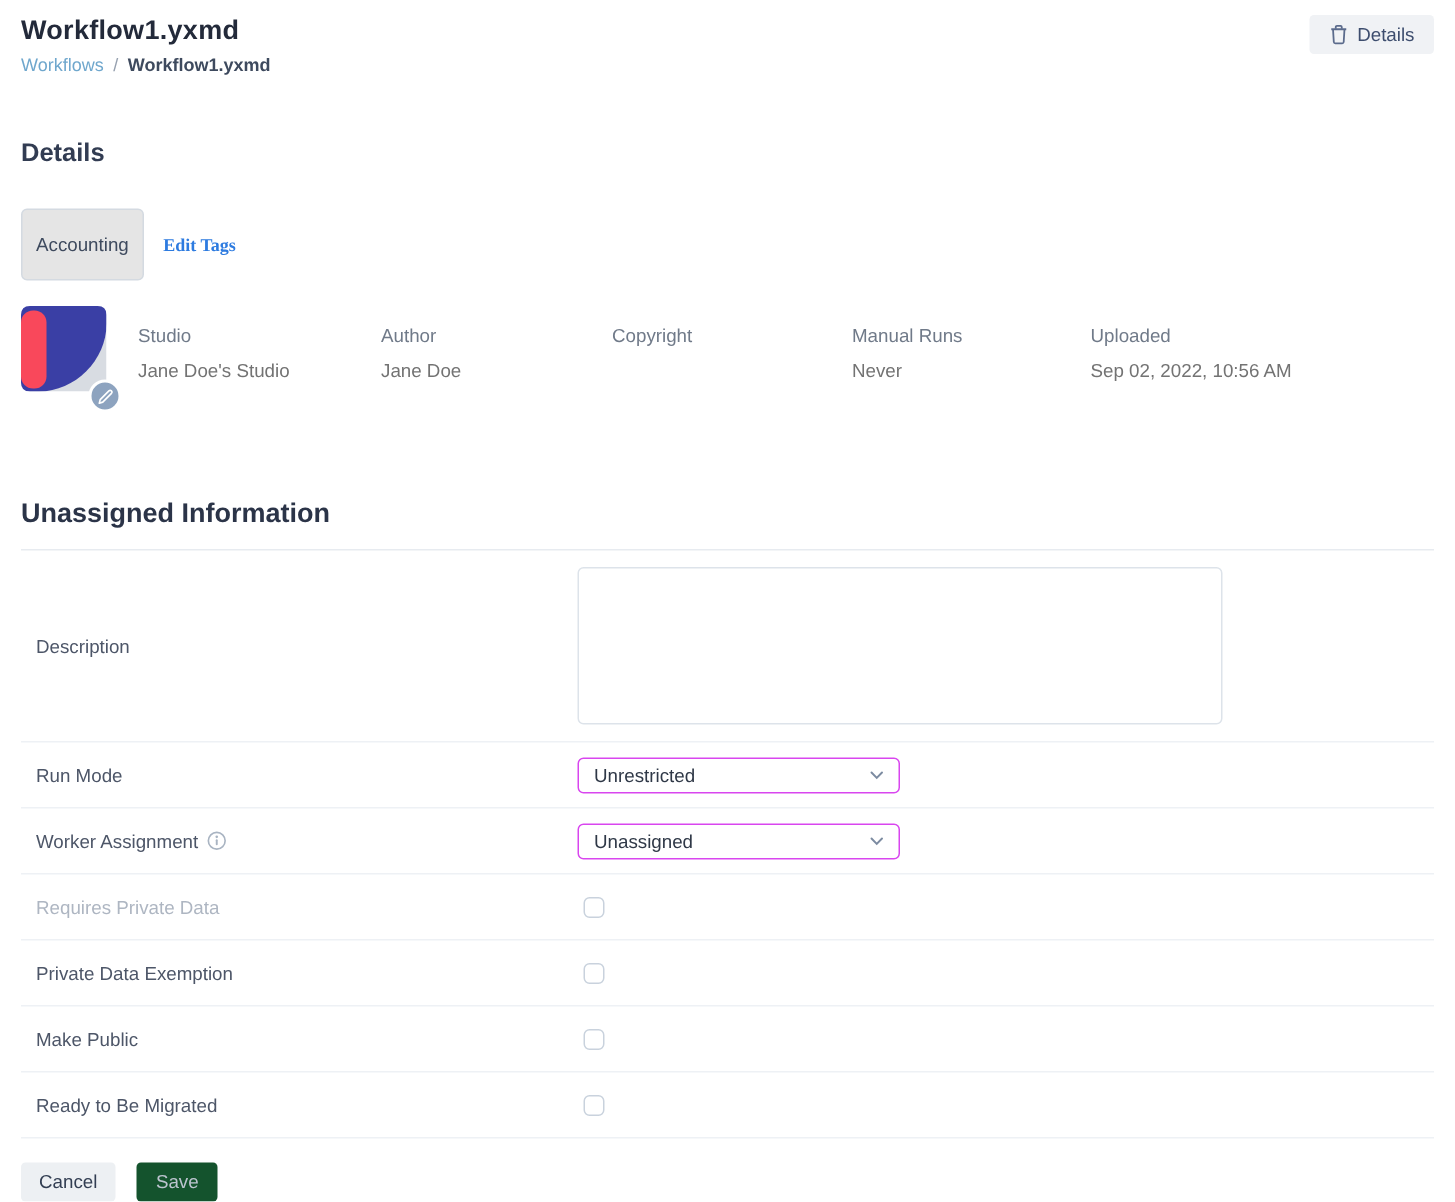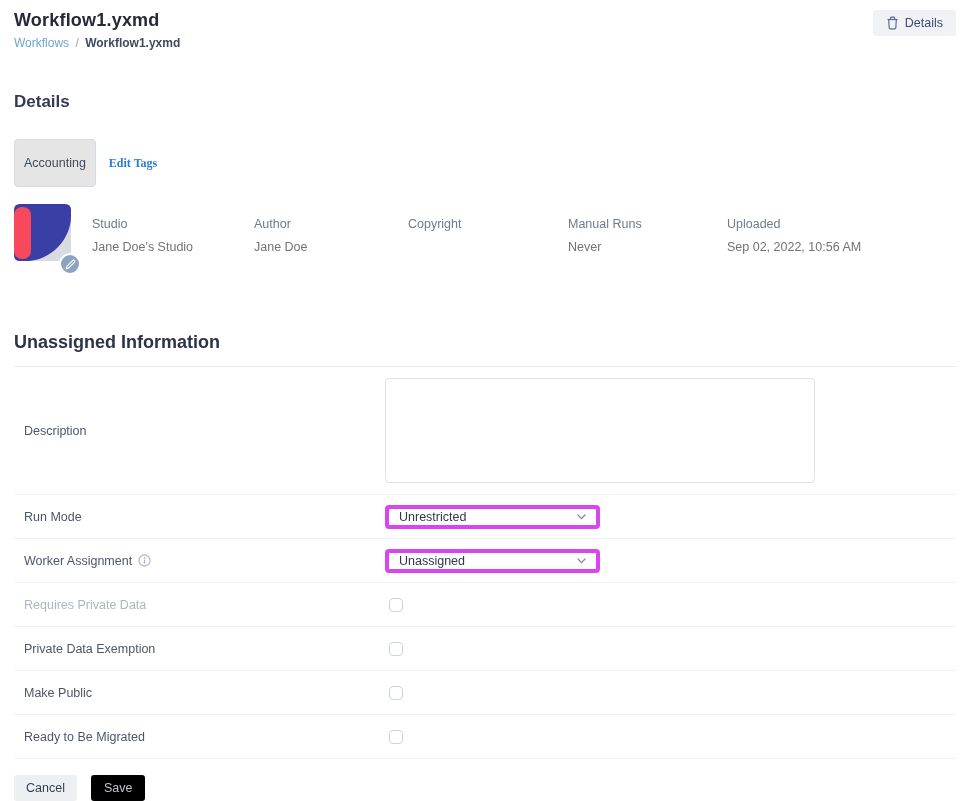--- a/index.html
+++ b/index.html
@@ -39,30 +39,30 @@
 
   
   .addl-h { margin-top:71px; font-size:18px; color:#2b3448; }
   .form { margin-top:13px; border-top:1px solid #e7ebf0; }
   .frow { display:flex; align-items:center; border-bottom:1px solid #eef1f5; min-height:44px; }
   .frow .flab { width:371px; flex:0 0 371px; padding-left:10px; font-size:12.5px; color:#4d5668; display:flex; align-items:center; gap:6px; }
   .frow .flab.disabled { color:#aeb6c2; }
   .frow.desc-row { min-height:128px; }
   textarea.desc { width:430px; height:105px; border:1px solid #dde3ea; border-radius:4px; resize:none;
                   font-family:"Liberation Sans", sans-serif; font-size:12.5px; padding:8px; color:#3b4254; outline:none; }
-  .select { width:215px; height:24px; border:4px solid #d946ef; border-radius:4px; background:#fff;
+  .select { width:215px; height:24px; border:1px solid #d946ef; border-radius:4px; background:#fff;
             display:flex; align-items:center; justify-content:space-between; padding:0 10px; cursor:pointer; }
   .select .sel-val { font-size:12.5px; color:#2f3847; }
   .checkbox { width:14px; height:14px; border:1px solid #c9d2dd; border-radius:4px; background:#fff; margin-left:4px; cursor:pointer; }
   .info-ic { display:inline-flex; }
 
   
   .footer { margin-top:16px; display:flex; gap:14px; }
   .btn-cancel { background:#edf0f3; color:#323e52; padding:6px 12px; }
-  .btn-save { background:#000000; color:#bcc4cf; padding:6px 13px; cursor:default; }
+  .btn-save { background:#14532d; color:#bcc4cf; padding:6px 13px; cursor:default; }
 </style>
 </head>
 <body>
 
 <div class="page">
 
   <div class="header">
     <div>
       <div class="title">Workflow1.yxmd</div>
       <div class="breadcrumb">

